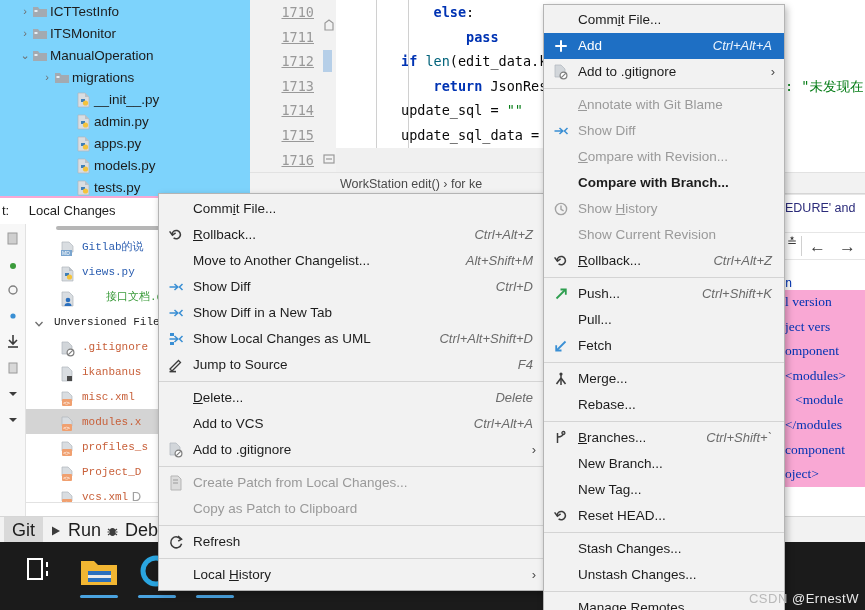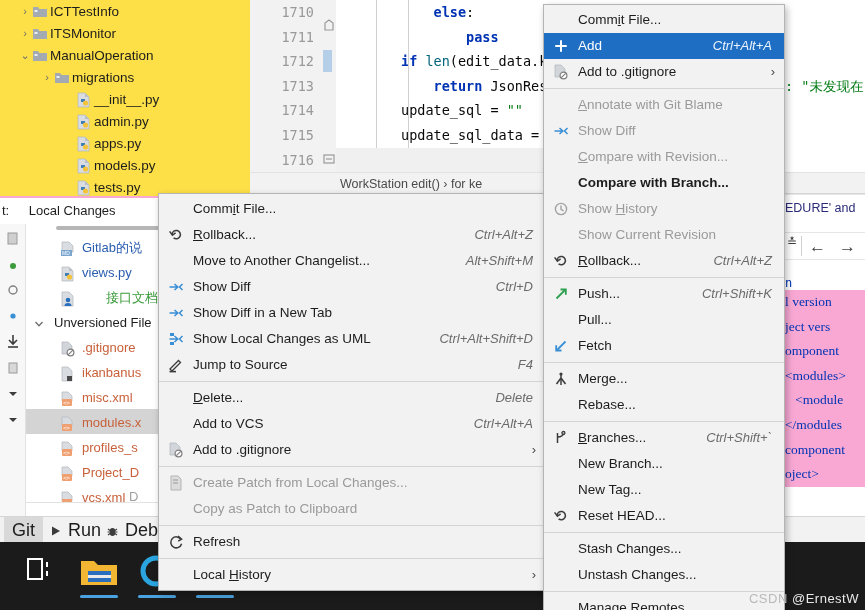--- a/index.html
+++ b/index.html
@@ -12,42 +12,42 @@
     background: #ffffff;
   }
   #root { position: relative; width: 865px; height: 610px; background: #fff; }
 
   
   .ide-bg { position: absolute; inset: 0; background: #ffffff; }
 
   
   .tree-panel {
     position: absolute; left: 0; top: 0; width: 250px; height: 196px;
-    background: #fde047; overflow: hidden;
+    background: #7dd3fc; overflow: hidden;
   }
   .tree-row { position: relative; height: 22px; line-height: 22px; white-space: nowrap; }
   .tree-row .twisty {
     display: inline-block; width: 14px; text-align: center; color: #6e6e6e; font-size: 11px;
   }
   .tree-row .ficon { display: inline-block; width: 18px; vertical-align: middle; }
   .tree-row .lbl { color: #1d1d1d; font-size: 13.5px; vertical-align: middle; }
 
   svg.i { display: inline-block; vertical-align: middle; }
 
   
   .editor {
     position: absolute; left: 250px; top: 0; width: 615px; height: 172px;
     background: #ffffff; font-family: "DejaVu Sans Mono", monospace; font-size: 13.5px;
     overflow: hidden;
   }
   .gutter {
     position: absolute; left: 0; top: 0; width: 72px; height: 100%;
     background: #f2f2f2; color: #999999; text-align: right;
   }
-  .gutter div { height: 24.6px; line-height: 24.6px; padding-right: 8px; }
+  .gutter div { height: 24.6px; line-height: 24.6px; padding-right: 8px; text-decoration: underline; }
   .gmarks { position: absolute; left: 72px; top: 0; width: 14px; height: 100%; background: #f2f2f2; }
   .code-area { position: absolute; left: 86px; top: 0; right: 0; height: 100%; background: #fff; }
   .code-line { height: 24.6px; line-height: 24.6px; white-space: pre; color: #080808; }
   .kw { color: #0033b3; font-weight: bold; }
   .fn { color: #00627a; }
   .str { color: #067d17; }
   .ind-guide { position: absolute; width: 1px; background: #d0d0d0; top: 0; bottom: 0; }
   .caret-row { position: absolute; left: 0; right: 0; background: #f0f0f0; }
 
   
@@ -102,21 +102,21 @@
   .vcs-toolcol .tbtn { height: 26px; text-align: center; line-height: 26px; }
   .vcs-list {
     position: absolute; left: 26px; top: 26px; right: 0; bottom: 14px;
     background: #fff; overflow: hidden;
   }
   .vcs-list .scrollcap { height: 8px; background: #fff; }
   .vcs-list .scrollcap i { display: block; margin: 2px 10px 0 30px; height: 4px; background: #b6b6b6; border-radius: 2px; }
   .vrow { height: 25px; line-height: 25px; white-space: nowrap; padding-left: 6px; }
   .vrow.sel { background: #d4d4d4; }
   .vrow .vi { display: inline-block; width: 22px; vertical-align: middle; }
-  .vrow .vl { font-size: 13px; vertical-align: middle; }
+  .vrow .vl { font-size: 11px; vertical-align: middle; font-family: Liberation Mono, monospace; }
   .vrow .vmeta { color: #a0a0a0; font-size: 13px; }
   .c-blue { color: #2a5db0; }
   .c-green { color: #3b9b3b; margin-left: 24px; }
   .c-orange { color: #c8603a; }
   .c-dark { color: #1d1d1d; }
   .vcs-bottombar {
     position: absolute; left: 26px; right: 0; bottom: 0; height: 14px;
     background: #fff; border-top: 1px solid #e2e2e2;
   }
 

